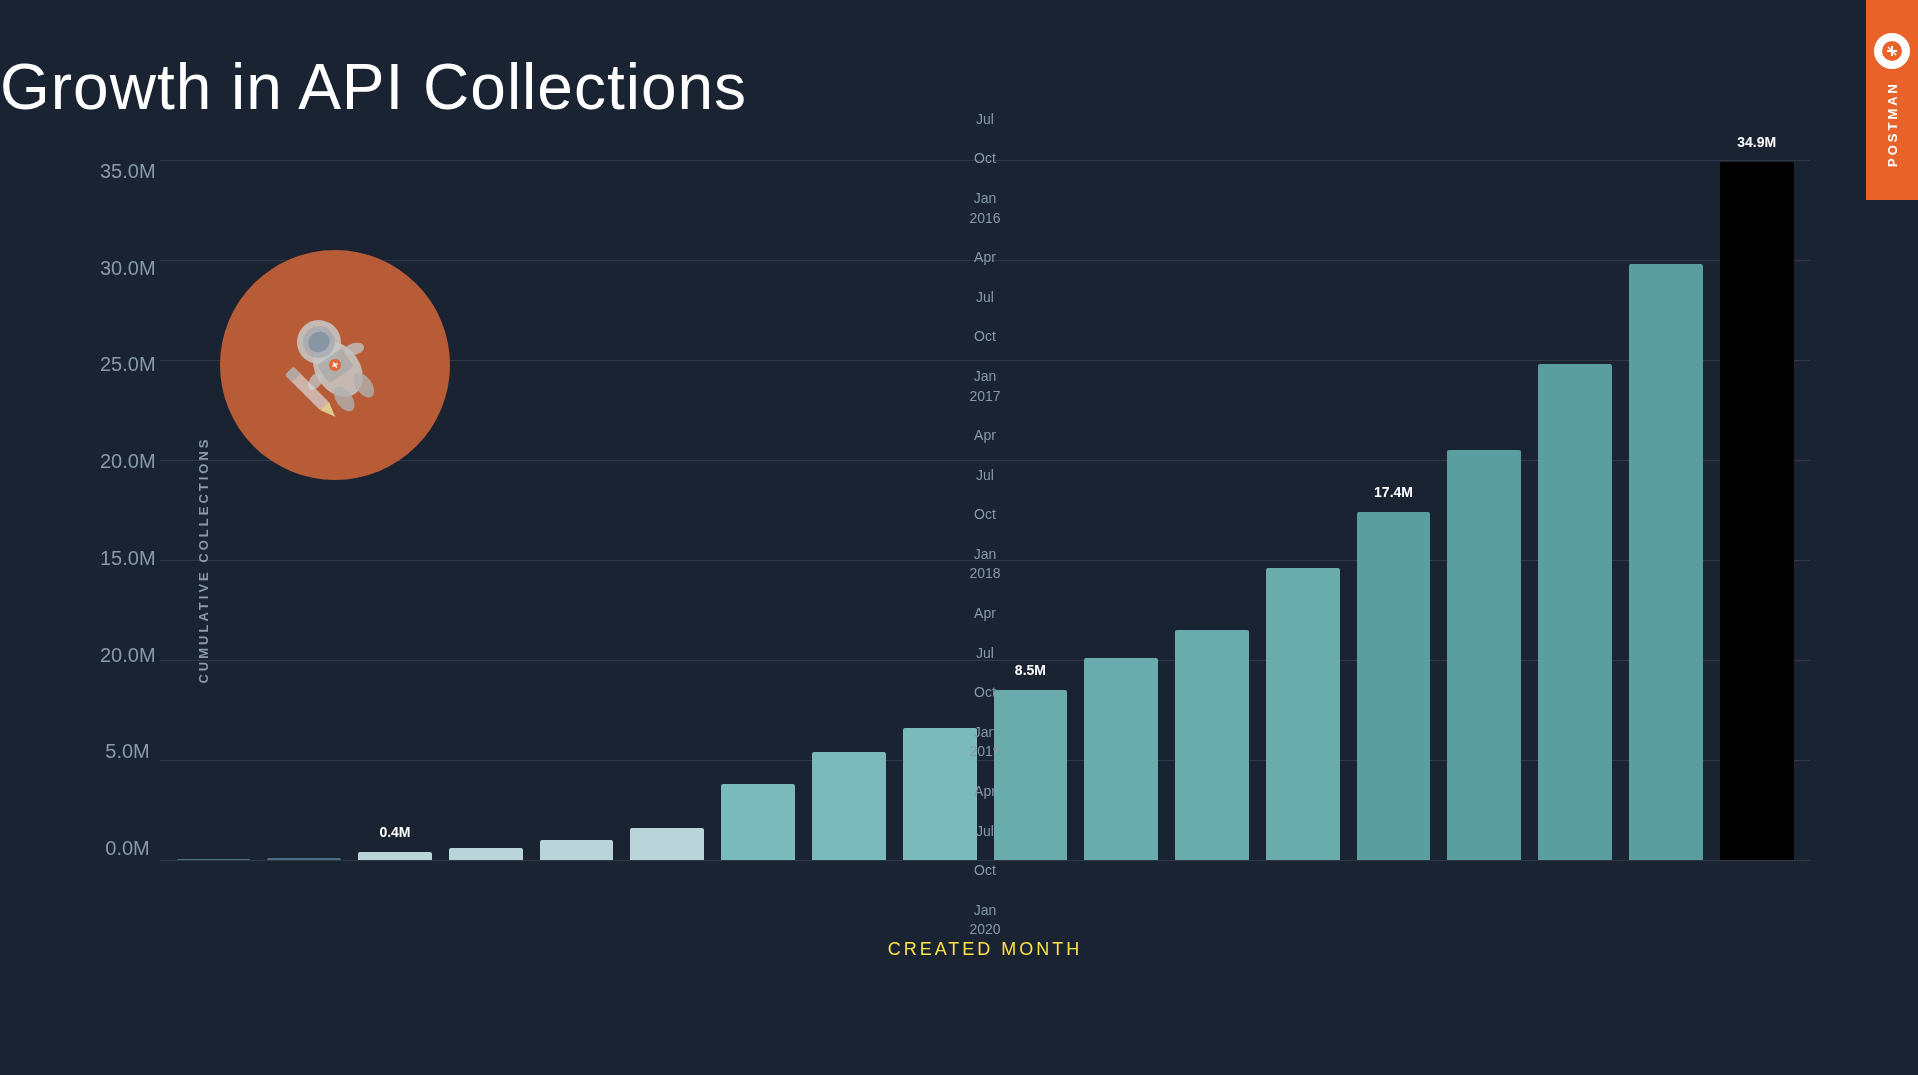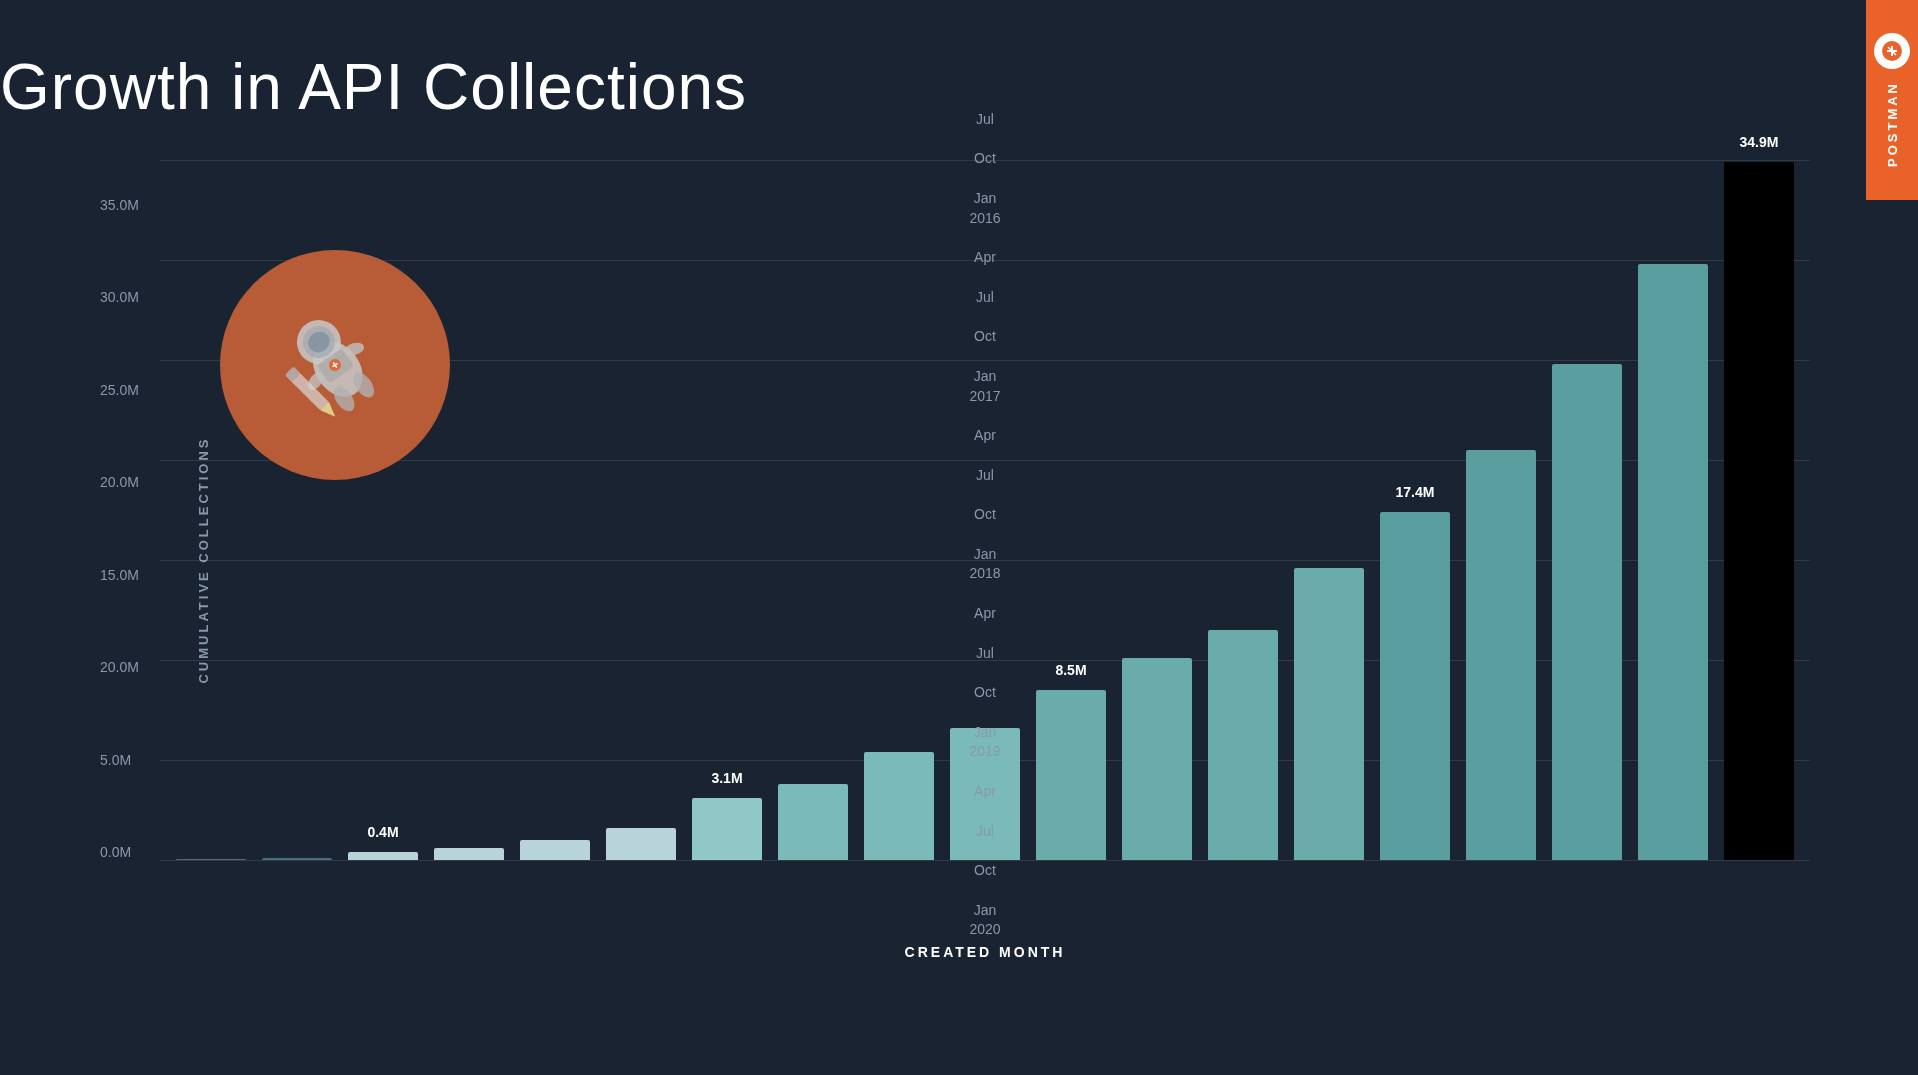--- a/index.html
+++ b/index.html
@@ -112,23 +112,22 @@
       top: 0;
       bottom: 0;
       width: 55px;
       display: flex;
       flex-direction: column;
       justify-content: space-between;
     }
 
     .y-tick {
       color: #8899aa;
-      font-size: 14px;
-      text-align: left;
-      margin-top: 37px;
+      font-size: 20px;
+      text-align: center;
     }
 
     
     .bars-area {
       position: absolute;
       left: 0;
       right: 0;
       top: 0;
       bottom: 0;
       display: flex;
@@ -184,23 +183,23 @@
       font-size: 14px;
       line-height: 1.4;
     }
 
     
     .x-axis-title {
       position: absolute;
       bottom: -100px;
       left: 50%;
       transform: translateX(-50%);
-      color: #ffffff;
-      font-size: 14px;
-      font-weight: bold;
+      color: #fde047;
+      font-size: 18px;
+      font-weight: normal;
       letter-spacing: 3px;
       text-transform: uppercase;
     }
 
     
     .mascot-circle {
       position: absolute;
       left: 220px;
       top: 250px;
       width: 230px;
@@ -278,25 +277,20 @@
         <div class="bar-group">
           <div class="bar" style="height: 1.71429%; background: rgb(184, 212, 216); position: relative;"></div>
         </div>
         <div class="bar-group">
           <div class="bar" style="height: 2.85714%; background: rgb(184, 212, 216); position: relative;"></div>
         </div>
         <div class="bar-group">
           <div class="bar" style="height: 4.57143%; background: rgb(184, 212, 216); position: relative;"></div>
         </div>
         <div class="bar-group">
-          <div class="bar" style="height: 8.85714%; background: rgb(144, 200, 200); position: relative;">
-            <span class="bar-label-top">3.1M</span>
-          </div>
-        </div>
-        <div class="bar-group">
           <div class="bar" style="height: 10.8571%; background: rgb(122, 186, 186); position: relative;"></div>
         </div>
         <div class="bar-group">
           <div class="bar" style="height: 15.4286%; background: rgb(122, 186, 186); position: relative;"></div>
         </div>
         <div class="bar-group">
           <div class="bar" style="height: 18.8571%; background: rgb(122, 186, 186); position: relative;"></div>
         </div>
         <div class="bar-group">
           <div class="bar" style="height: 24.2857%; background: rgb(106, 172, 172); position: relative;">

